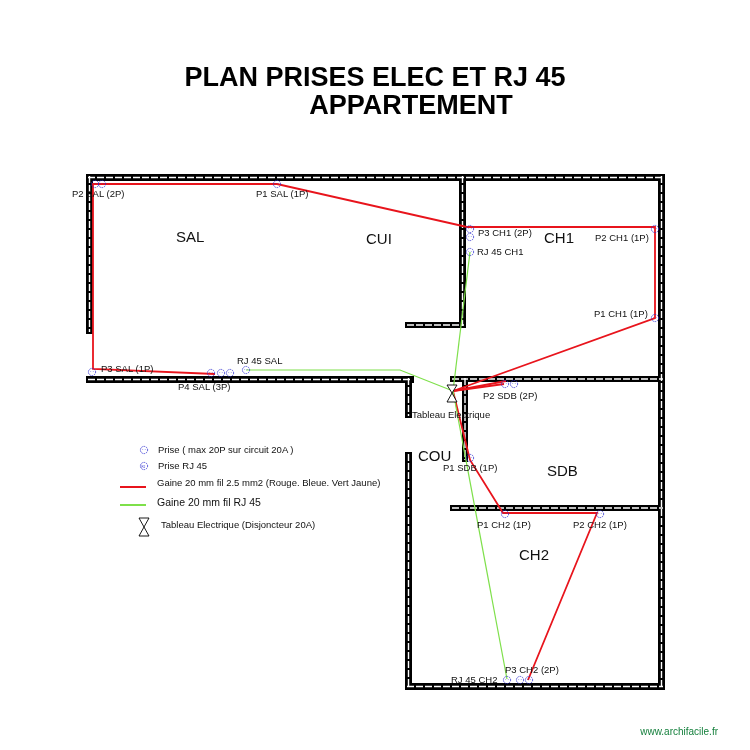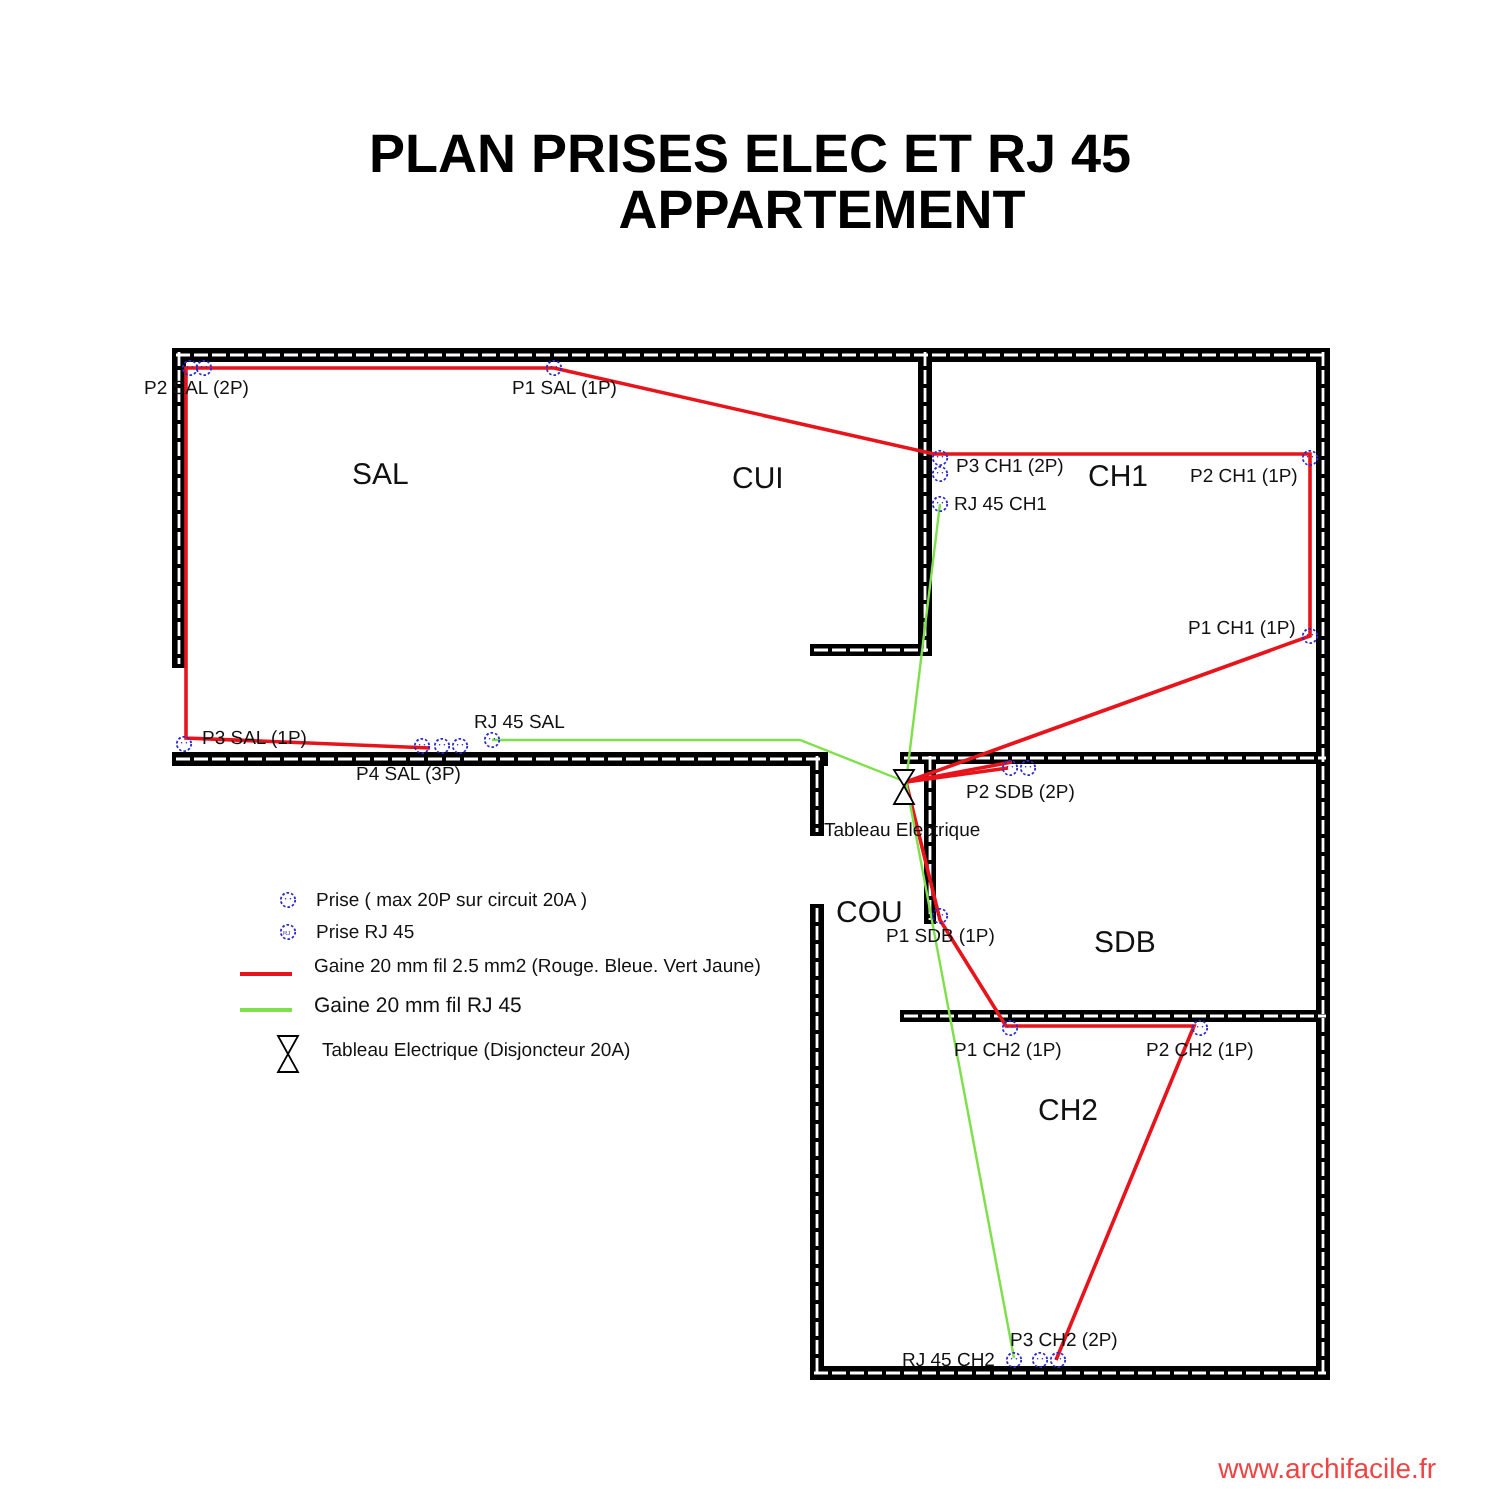--- a/index.html
+++ b/index.html
@@ -5,21 +5,21 @@
   html, body { margin: 0; padding: 0; background: #ffffff; }
   body { width: 750px; height: 750px; position: relative; overflow: hidden; font-family: "Liberation Sans", sans-serif; }
   .title { position: absolute; left: 0; width: 750px; text-align: center; font-weight: bold; font-size: 27px; color: #000; line-height: 29px; }
   .title.l1 { top: 63px; }
   .title.l2 { top: 91px; padding-left: 36px; }
   svg { position: absolute; left: 0; top: 0; }
   .lbl { font-family: "Liberation Sans", sans-serif; font-size: 9.5px; fill: #111; }
   .room { font-family: "Liberation Sans", sans-serif; font-size: 15px; fill: #111; }
   .leg { font-family: "Liberation Sans", sans-serif; font-size: 9.5px; fill: #111; }
   .leg-big { font-family: "Liberation Sans", sans-serif; font-size: 10.5px; fill: #111; }
-  .wm { position: absolute; right: 32px; top: 726px; font-size: 14px; color: #ef4444; }
+  .wm { position: absolute; right: 32px; top: 726px; font-size: 10px; color: #15803d; }
 </style>
 </head>
 <body>
 
 <div class="title l1">PLAN PRISES ELEC ET RJ 45</div>
 <div class="title l2">APPARTEMENT</div>
 
 <svg width="750" height="750" viewBox="0 0 750 750">
   <defs>
     <pattern id="hatch" width="10" height="10" patternUnits="userSpaceOnUse">

